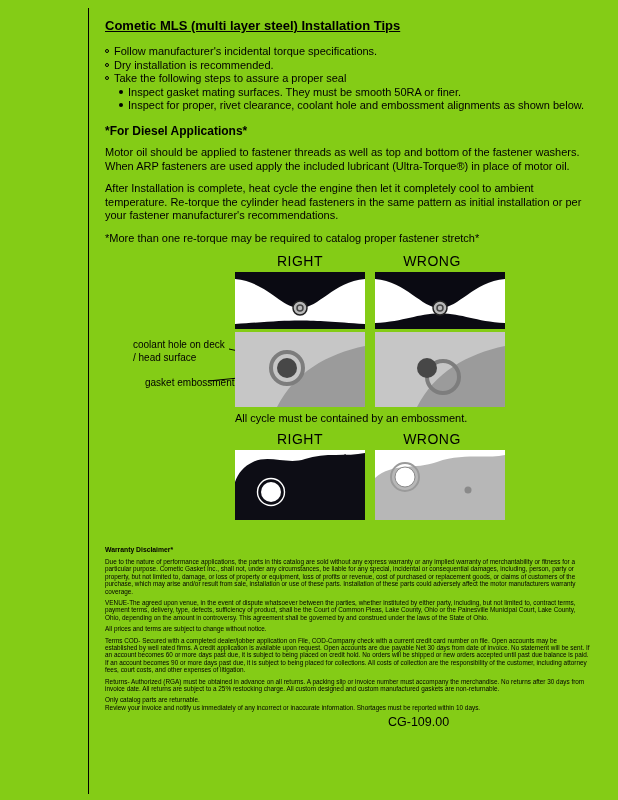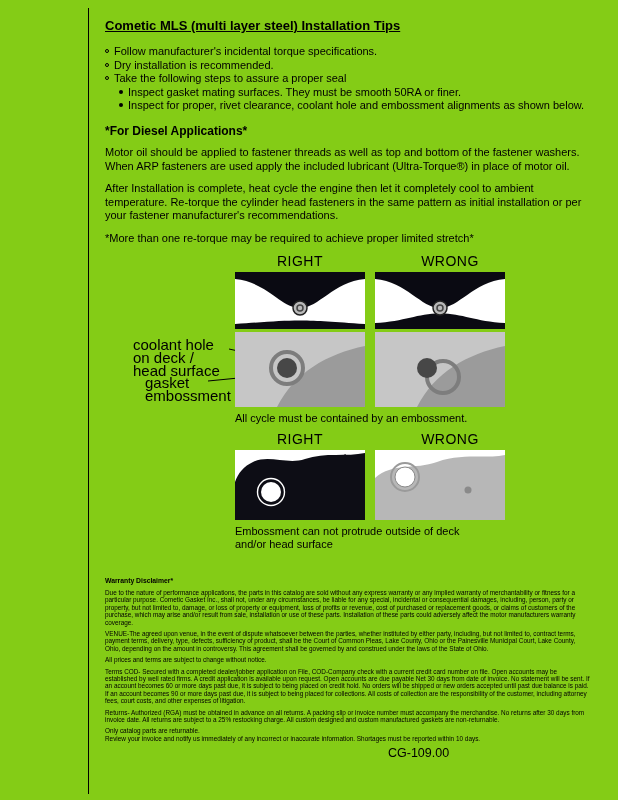--- a/index.html
+++ b/index.html
@@ -18,33 +18,33 @@
   .tips li { display:flex; align-items:flex-start; margin-bottom:0.5px; }
   .b-hollow { flex:0 0 auto; width:4px; height:4px; border:1px solid #000; border-radius:50%; margin:4px 5px 0 0; }
   .b-filled { flex:0 0 auto; width:4px; height:4px; background:#000; border-radius:50%; margin:4px 5px 0 0; }
   .tips li.sub { margin-left:14px; }
 
   .diesel-heading { font-size:12px; font-weight:bold; margin:12px 0 8px 0; }
   .para { font-size:11px; line-height:13.5px; width:480px; margin-bottom:9px; }
   .note { font-size:11px; line-height:13px; margin:2px 0 8px 0; }
 
   .diagram-block { width:487px; }
-  .dg-headers { display:flex; gap:20px; margin-left:130px; }
+  .dg-headers { display:flex; gap:2px; margin-left:130px; }
   .dg-header { width:130px; text-align:center; font-size:14px; letter-spacing:0.5px; }
   .dg-row { display:flex; gap:10px; margin-left:130px; margin-top:3px; }
   .panel { width:130px; display:block; }
   .dg-caption { font-size:11px; margin:5px 0 7px 130px; }
   .dg-caption.narrow { width:250px; line-height:13px; }
 
   .row2-wrap { position:relative; width:487px; height:75px; margin-top:3px; }
   .row2-wrap .panel { position:absolute; top:0; }
   .panel-r2-right { left:130px; }
   .panel-r2-wrong { left:270px; }
   .leader-svg { position:absolute; left:0; top:0; pointer-events:none; }
-  .dg-label { position:absolute; font-size:15px; line-height:13px; }
+  .dg-label { position:absolute; font-size:10px; line-height:13px; }
   .label-coolant { left:28px; top:6px; width:96px; }
   .label-emboss { left:8px; top:44px; width:100px;margin-left:32px; }
 
   .legal { margin-top:26px; width:486px; font-size:6.4px; line-height:7.4px; }
   .legal-heading { font-weight:bold; font-size:6.8px; margin-bottom:5px; }
   .legal p { margin-bottom:4px; white-space:pre-line; }
 
   .page-code { margin-top:4px; margin-left:283px; font-size:12.5px; }
 </style>
 </head>
@@ -75,21 +75,21 @@
         </li>
       <li class="sub">
           <span class="b-filled"></span>
           <span>Inspect for proper, rivet clearance, coolant hole and embossment alignments as shown below.</span>
         </li>
     </ul>
 
     <div class="diesel-heading">*For Diesel Applications*</div>
     <p class="para">Motor oil should be applied to fastener threads as well as top and bottom of the fastener washers. When ARP fasteners are used apply the included lubricant (Ultra-Torque®) in place of motor oil.</p>
     <p class="para">After Installation is complete, heat cycle the engine then let it completely cool to ambient temperature. Re-torque the cylinder head fasteners in the same pattern as initial installation or per your fastener manufacturer's recommendations.</p>
-    <p class="note">*More than one re-torque may be required to achieve proper limited stretch*</p>
+    <p class="note">*More than one re-torque may be required to catalog proper fastener stretch*</p>
 
     <div class="diagram-block">
 
       <div class="dg-headers">
         <div class="dg-header">RIGHT</div>
         <div class="dg-header">WRONG</div>
       </div>
 
       <div class="dg-row">
         <svg class="panel" width="130" height="57" viewBox="0 0 130 57">
@@ -143,21 +143,20 @@
           <circle cx="36" cy="42" r="13.5" fill="none" stroke="#ffffff" stroke-width="1.4"></circle>
         </svg>
         <svg class="panel" width="130" height="70" viewBox="0 0 130 70">
           <rect width="130" height="70" fill="#ffffff"></rect>
           <path d="M0,70 V28 C18,12 40,20 62,12 C88,3 110,9 130,5 V70 Z" fill="#b7b7b7"></path>
           <circle cx="30" cy="27" r="10" fill="#ffffff" stroke="#8a8a8a" stroke-width="1"></circle>
           <circle cx="30" cy="27" r="14" fill="none" stroke="#9a9a9a" stroke-width="2"></circle>
           <circle cx="93" cy="40" r="3.5" fill="#8a8a8a"></circle>
         </svg>
       </div>
-      <div class="dg-caption narrow">Embossment can not protrude outside of deck and/or head surface</div>
 
     </div>
 
     <div class="legal">
       <div class="legal-heading">Warranty Disclaimer*</div>
       <p>Due to the nature of performance applications, the parts in this catalog are sold without any express warranty or any implied warranty of merchantability or fitness for a particular purpose.  Cometic Gasket Inc., shall not, under any circumstances, be liable for any special, incidental or consequential damages, including, person, party or property, but not limited to, damage, or loss of property or equipment, loss of profits or revenue, cost of purchased or replacement goods, or claims of customers of the purchase, which may arise and/or result from sale, installation or use of these parts.  Installation of these parts could adversely affect the motor manufacturers warranty coverage.</p>
       <p>VENUE-The agreed upon venue, in the event of dispute whatsoever between the parties, whether instituted by either party, including, but not limited to, contract terms, payment terms, delivery, type, defects, sufficiency of product, shall be the Court of Common Pleas, Lake County, Ohio or the Painesville Municipal Court, Lake County, Ohio, depending on the amount in controversy. This agreement shall be governed by and construed under the laws of the State of Ohio.</p>
       <p>All prices and terms are subject to change without notice.</p>
       <p>Terms COD- Secured with a completed dealer/jobber application on File, COD-Company check with a current credit card number on file.  Open accounts may be established by well rated firms.  A credit application is available upon request.  Open accounts are due payable Net 30 days from date of invoice.  No statement will be sent.  If an account becomes 60 or more days past due, it is subject to being placed on credit hold.  No orders will be shipped or new orders accepted until past due balance is paid.  If an account becomes 90 or more days past due, it is subject to being placed for collections.  All costs of collection are the responsibility of the customer, including attorney fees, court costs, and other expenses of litigation.</p>
       <p>Returns- Authorized (RGA) must be obtained in advance on all returns.  A packing slip or invoice number must accompany the merchandise.  No returns after 30 days from invoice date.  All returns are subject to a 25% restocking charge.  All custom designed and custom manufactured gaskets are non-returnable.</p>

